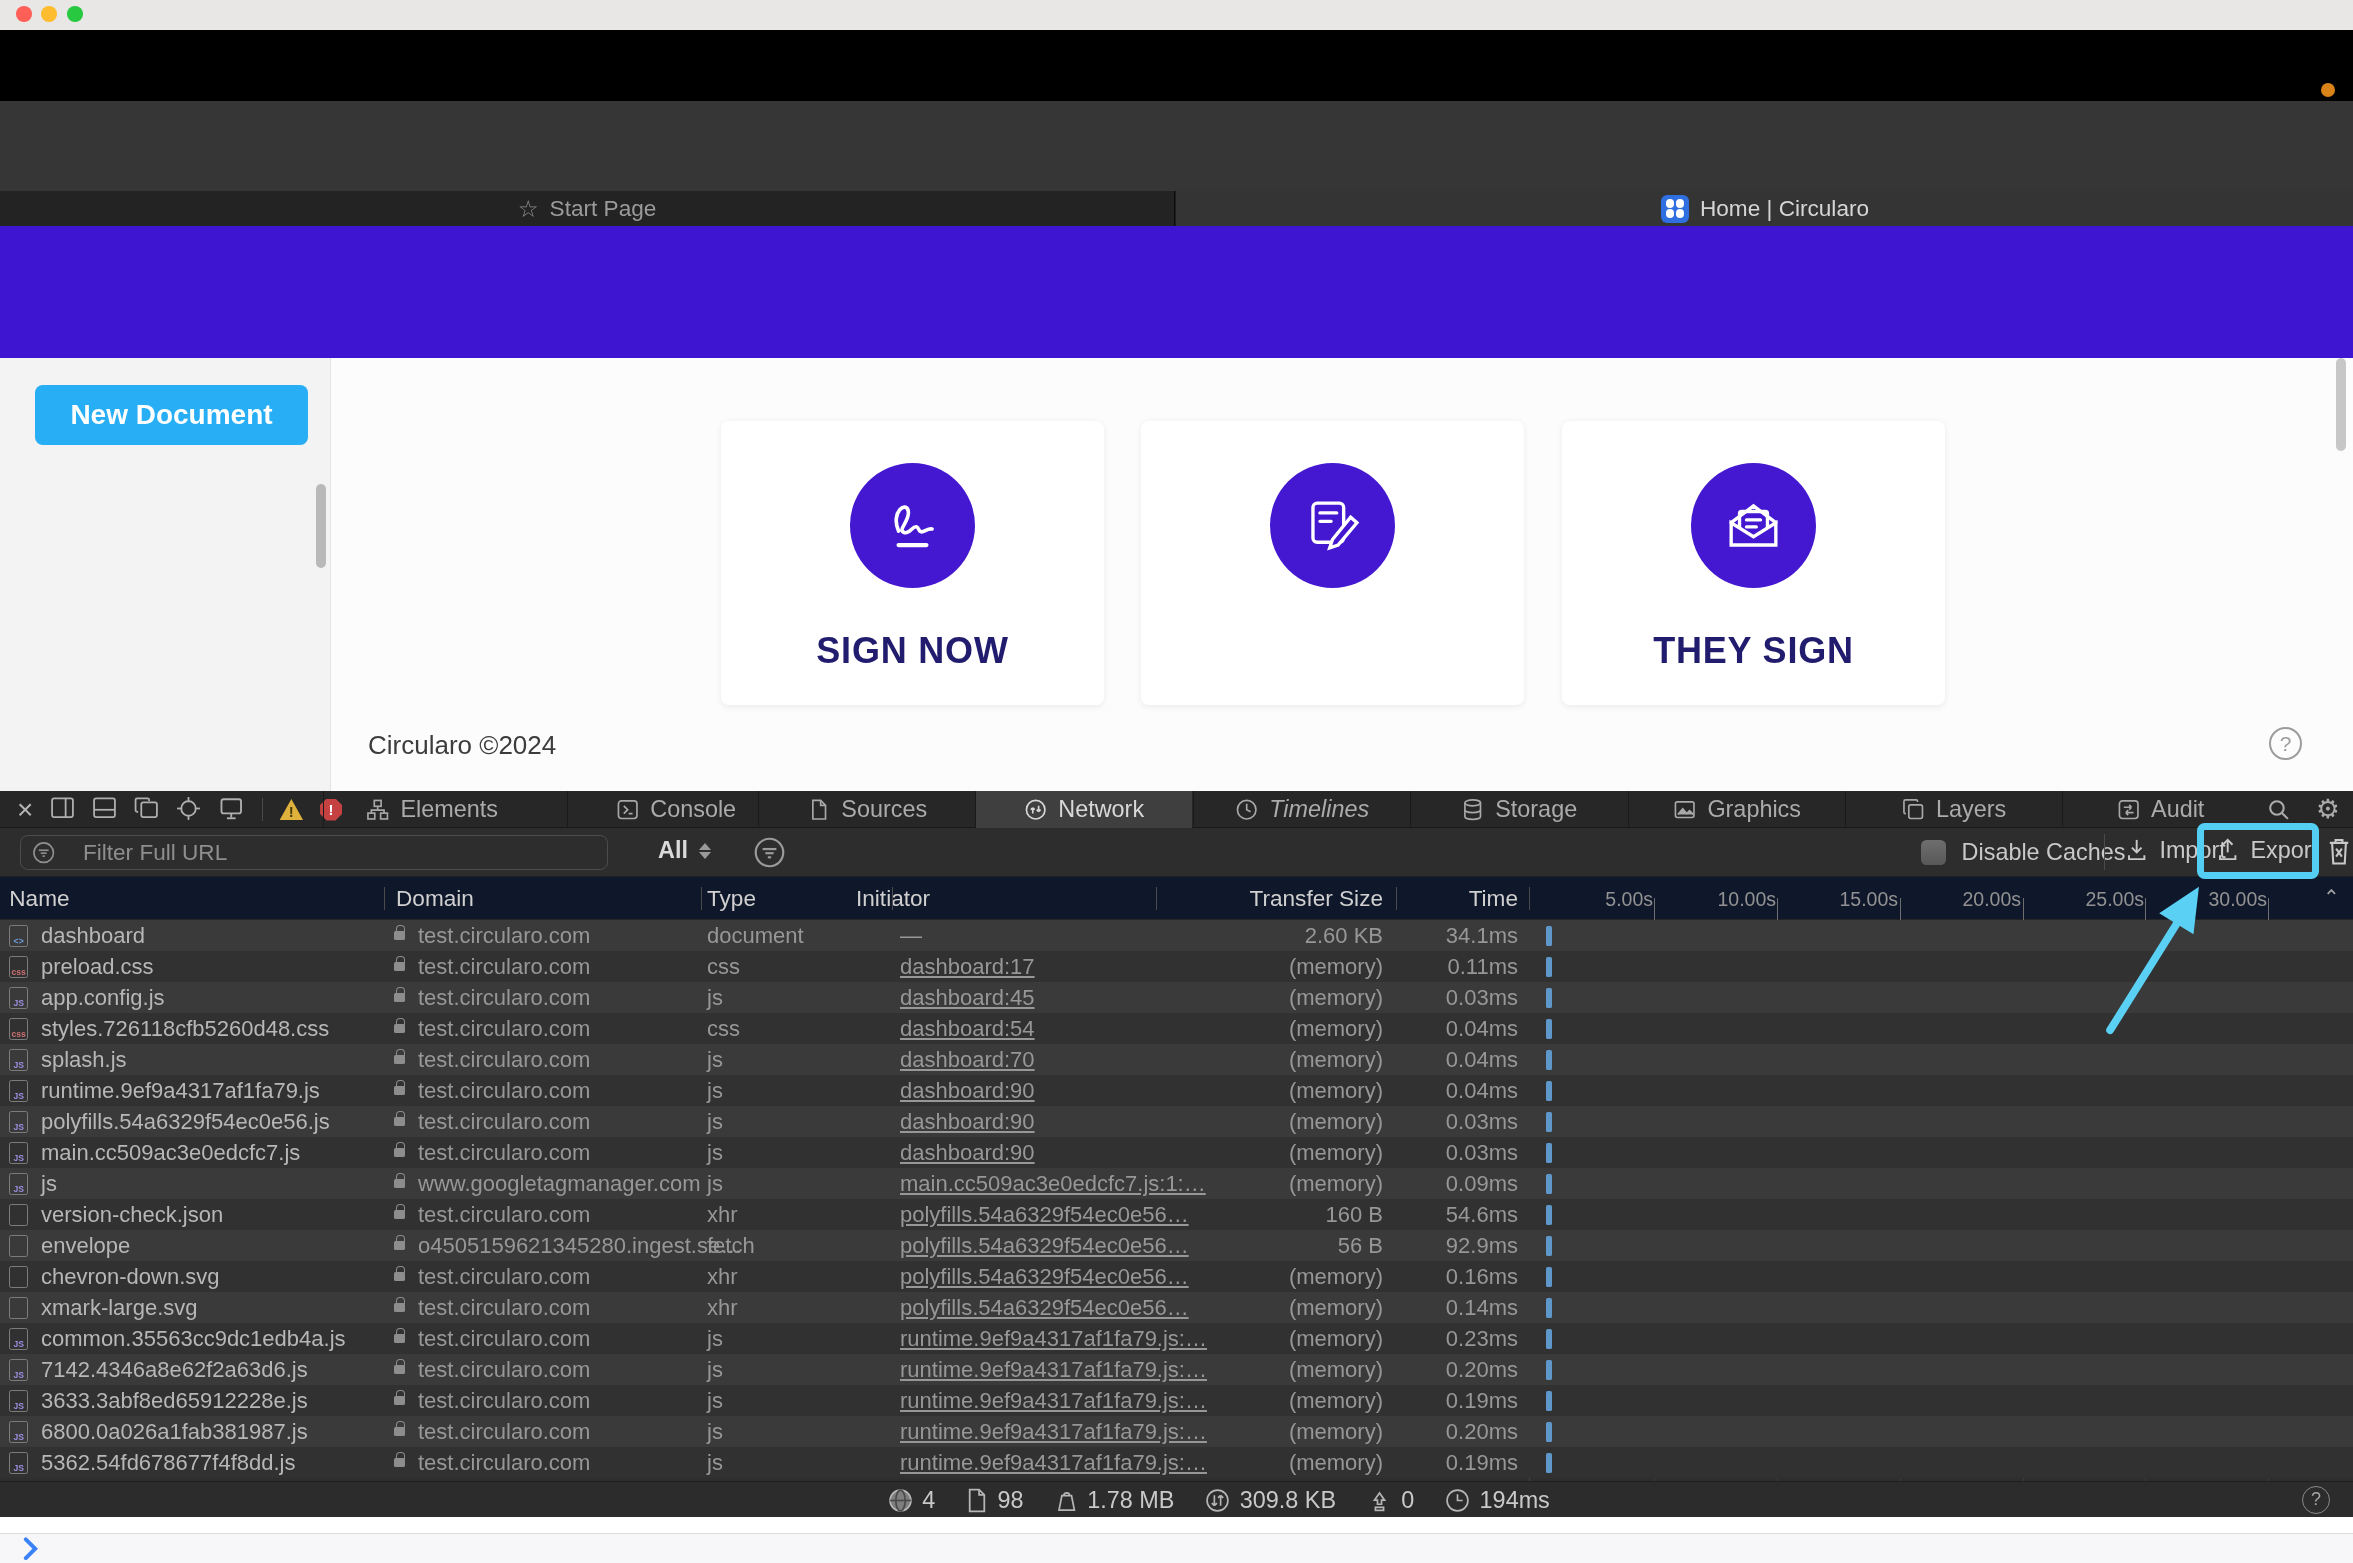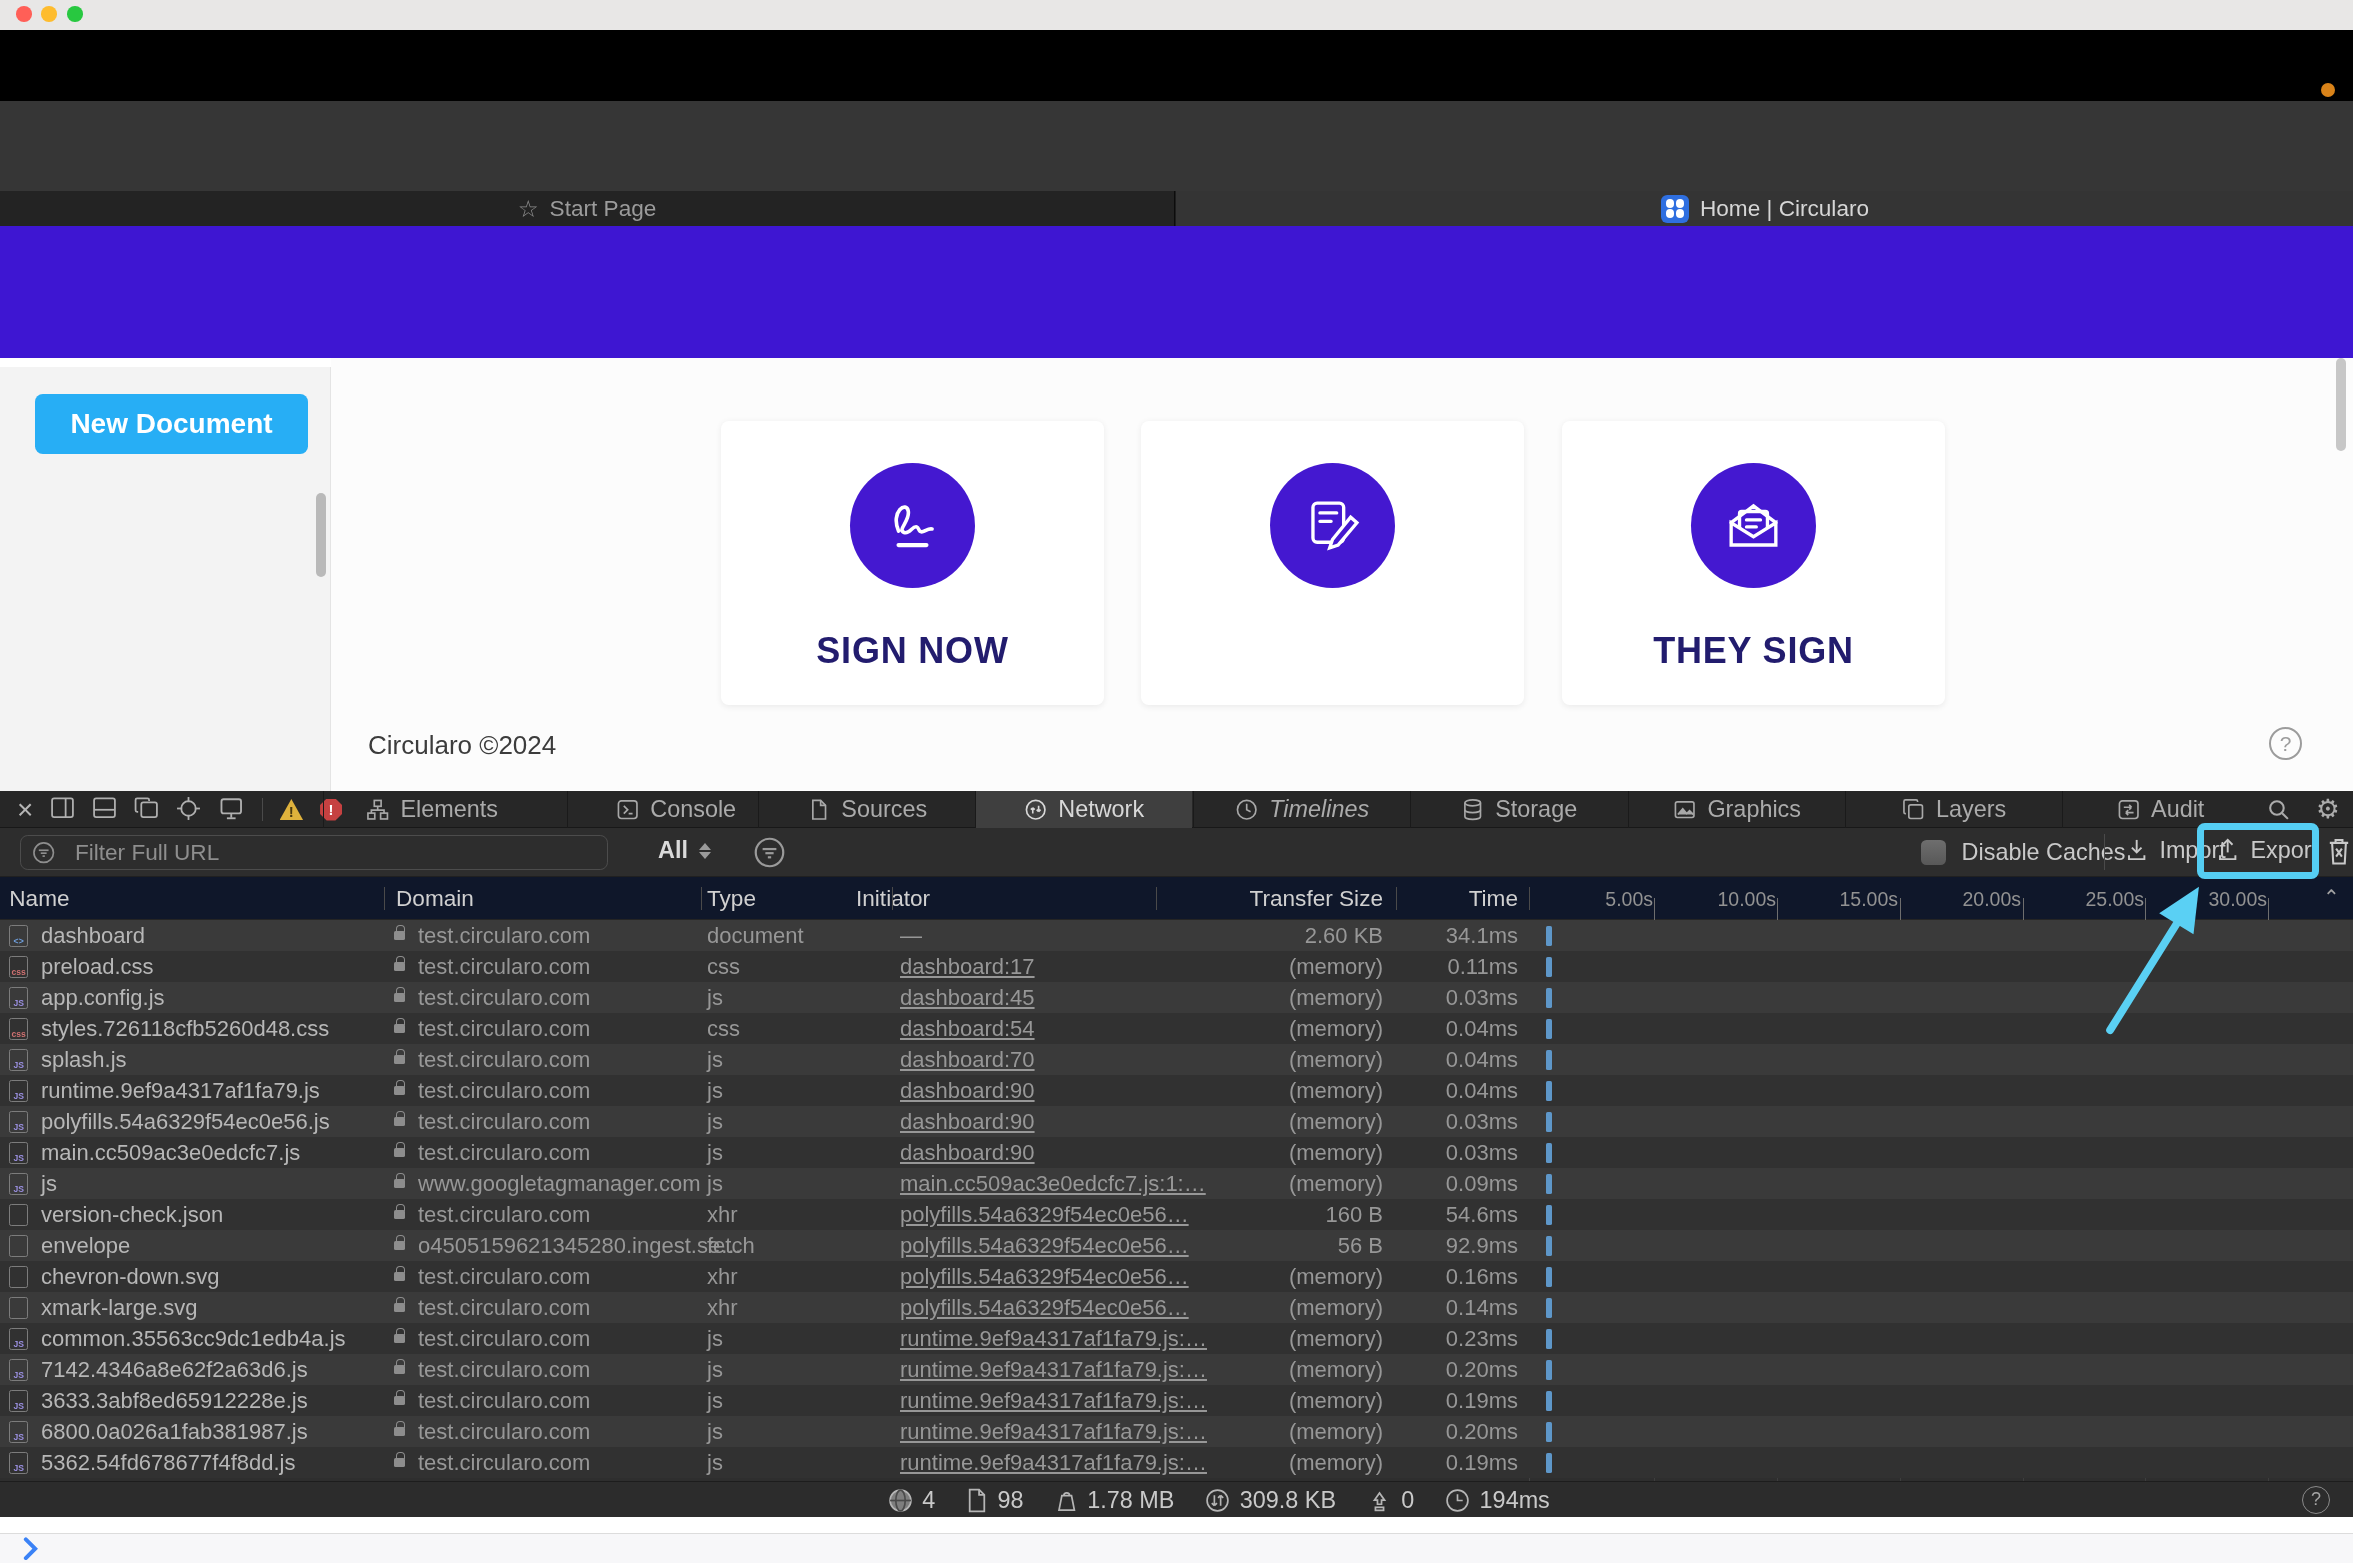--- a/index.html
+++ b/index.html
@@ -46,21 +46,21 @@
   .searchbox .ph { margin-left:18.7px; color:#cdc4f2; font-size:26.5px; }
   .search-dd { position:absolute; right:0; top:0; width:72px; height:66px; border-left:0.8px solid #6748dd; display:flex; align-items:center; justify-content:center; color:#fff; font-size:17px; border-radius:0 7.8px 7.8px 0; background:#5533da; }
   .badge-228 { position:absolute; left:1874px; top:256px; width:51px; height:51px; border-radius:50%; background:#c2185b; color:#fff; font-size:24px; font-weight:bold; display:flex; align-items:center; justify-content:center; }
   .avatar { position:absolute; left:2012px; top:251px; width:62px; height:62px; border-radius:50%; background:radial-gradient(circle at 45% 38%, #e8d7a8 0%, #caa36a 38%, #7a5a3a 72%, #4a3524 100%); overflow:hidden; }
   .avatar::before { content:""; position:absolute; left:6.2px; top:4.7px; width:50px; height:20px; background:#6b4226; border-radius:50% 60% 40% 40%; transform:rotate(-6deg); }
   .uname { position:absolute; left:2088px; top:258px; color:#fff; font-size:24px; }
   .uemail { position:absolute; left:2088px; top:289px; color:#fff; font-size:24px; }
   .uchev { position:absolute; left:2289px; top:277px; color:#fff; font-size:18.7px; }
 
   
-  .sidebar { position:absolute; left:0; top:367px; width:331px; height:464px; background:#f3f3f3; border-right:0.8px solid #e4e4e4; }
+  .sidebar { position:absolute; left:0; top:358px; width:331px; height:464px; background:#f3f3f3; border-right:0.8px solid #e4e4e4; }
   .newdoc { position:absolute; left:35px; top:27px; width:273px; height:60px; background:#27aef5; border-radius:7.8px; color:#fff; font-size:28px; font-weight:bold; display:flex; align-items:center; justify-content:center; }
   .nav-item { position:absolute; left:0; width:331px; height:50px; display:flex; align-items:center; }
   .nav-item .nic { position:absolute; left:36px; width:31px; height:31px; }
   .nav-item .nlabel { position:absolute; left:90px; font-size:30px; color:#8c8c8c; }
   .nav-item.active .nlabel { color:#4b16d8; font-weight:bold; }
   .nav-badge { position:absolute; left:229px; height:30px; padding:0 9.3px; background:#f7941e; border-radius:7px; color:#fff; font-size:22px; font-weight:bold; display:flex; align-items:center; }
   .nav-count { position:absolute; left:243px; height:30px; padding:0 7.8px; background:#fff; border:0.8px solid #e0e0e0; border-radius:7px; color:#666; font-size:22px; display:flex; align-items:center; }
   .side-scroll { position:absolute; left:316px; top:126px; width:10px; height:84px; background:#b9b9b9; border-radius:5.5px; }
 
   
@@ -77,21 +77,21 @@
   .dt-tabbar { position:absolute; left:0; top:0; width:2354px; height:37px; background:#272727; border-bottom:0.8px solid #181818; }
   .dt-left-icons { position:absolute; left:0; top:0; height:37px; display:flex; align-items:center; gap:17px; padding-left:17px; }
   .dt-tab { position:absolute; top:0; height:37px; border-left:0.8px solid #1a1a1a; display:flex; align-items:center; justify-content:center; gap:11px; color:#ababab; font-size:23.4px; }
   .dt-tab.active { background:#3f3f3f; color:#d8d8d8; }
   .warn-tri { width:23.4px; height:21px; background:#dfb23c; clip-path:polygon(50% 0,100% 100%,0 100%); color:#4a3a10; font-size:15px; font-weight:bold; display:flex; align-items:flex-end; justify-content:center; }
   .err-oct { width:22px; height:22px; background:#c64141; clip-path:polygon(30% 0,70% 0,100% 30%,100% 70%,70% 100%,30% 100%,0 70%,0 30%); color:#fff; font-size:15px; font-weight:bold; display:flex; align-items:center; justify-content:center; }
   .dt-search-ic { position:absolute; left:2266px; top:6.2px; }
   .dt-gear { position:absolute; left:2316px; top:2.3px; font-size:26.5px; color:#ababab; }
 
   .dt-filter { position:absolute; left:0; top:37px; width:2354px; height:49px; background:#2d2d2d; border-bottom:0.8px solid #202020; }
-  .filter-input { position:absolute; left:19.5px; top:7px; width:588px; height:35px; border:1.6px solid #4c4c4c; border-radius:7.8px; display:flex; align-items:center; gap:20px; padding-left:11px; color:#8e8e8e; font-size:22.6px; }
+  .filter-input { position:absolute; left:19.5px; top:7px; width:588px; height:35px; border:1.6px solid #4c4c4c; border-radius:7.8px; display:flex; align-items:center; gap:28px; padding-left:11px; color:#8e8e8e; font-size:22.6px; }
   .scope { position:absolute; left:658px; top:9.3px; color:#dadada; font-size:23.4px; font-weight:bold; display:flex; gap:11px; align-items:center; }
   .updown { display:flex; flex-direction:column; gap:2.3px; align-items:center; }
   .updown i { width:0; height:0; border-left:6.2px solid transparent; border-right:6.2px solid transparent; }
   .updown i.u { border-bottom:7.8px solid #9a9a9a; } .updown i.d { border-top:7.8px solid #9a9a9a; }
   .circle-filter { position:absolute; left:753px; top:7.8px; }
   .dcache { position:absolute; left:1921px; top:11px; display:flex; align-items:center; gap:15.6px; color:#c9c9c9; font-size:23.4px; }
   .cbox { width:25px; height:25px; border-radius:5.5px; background:linear-gradient(#6e6e6e,#585858); }
   .fdiv { position:absolute; left:2104px; top:6.2px; width:0.8px; height:36px; background:#4a4a4a; }
   .import-btn { position:absolute; left:2125px; top:9.3px; display:flex; align-items:center; gap:11px; color:#c9c9c9; font-size:23.4px; }
   .export-btn { position:absolute; left:2216px; top:9.3px; display:flex; align-items:center; gap:11px; color:#c9c9c9; font-size:23.4px; }

